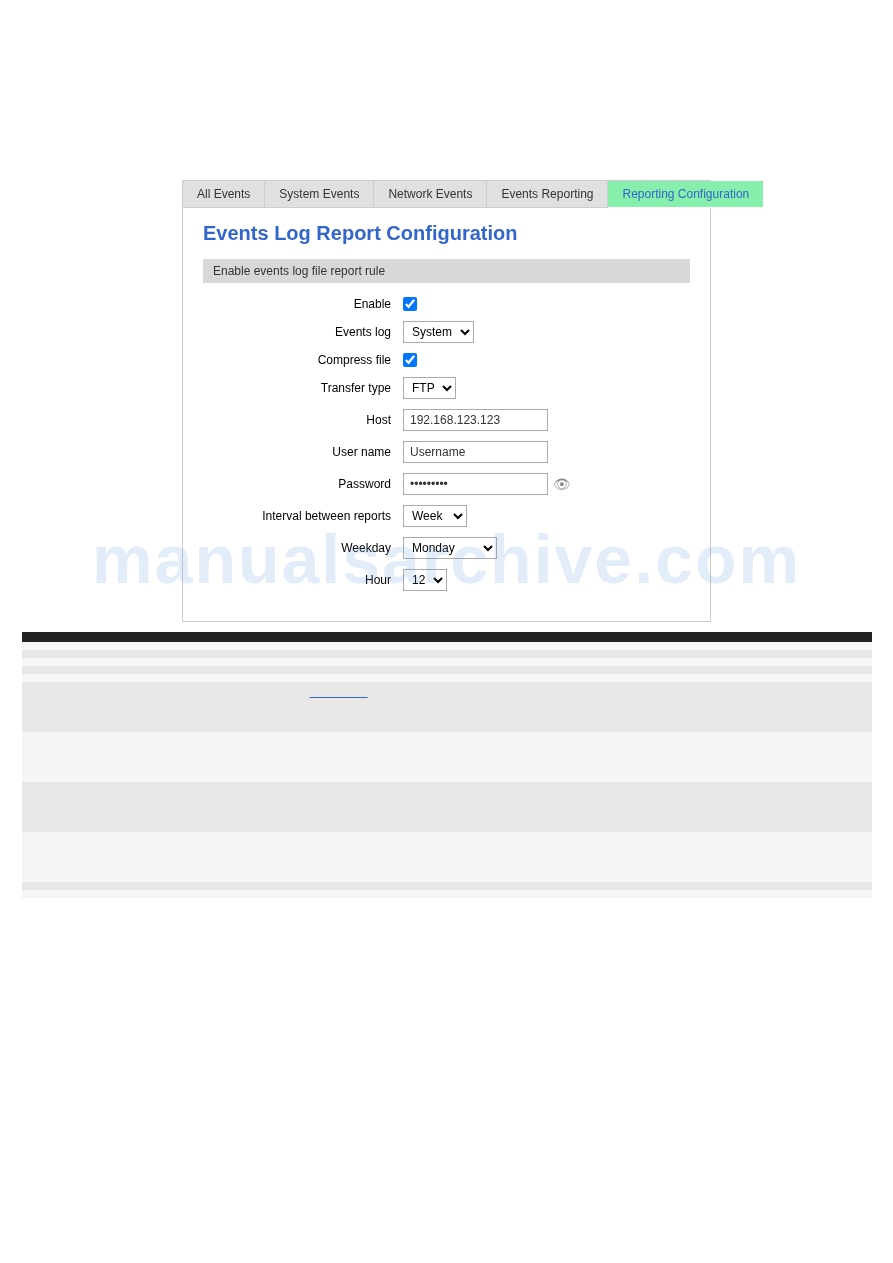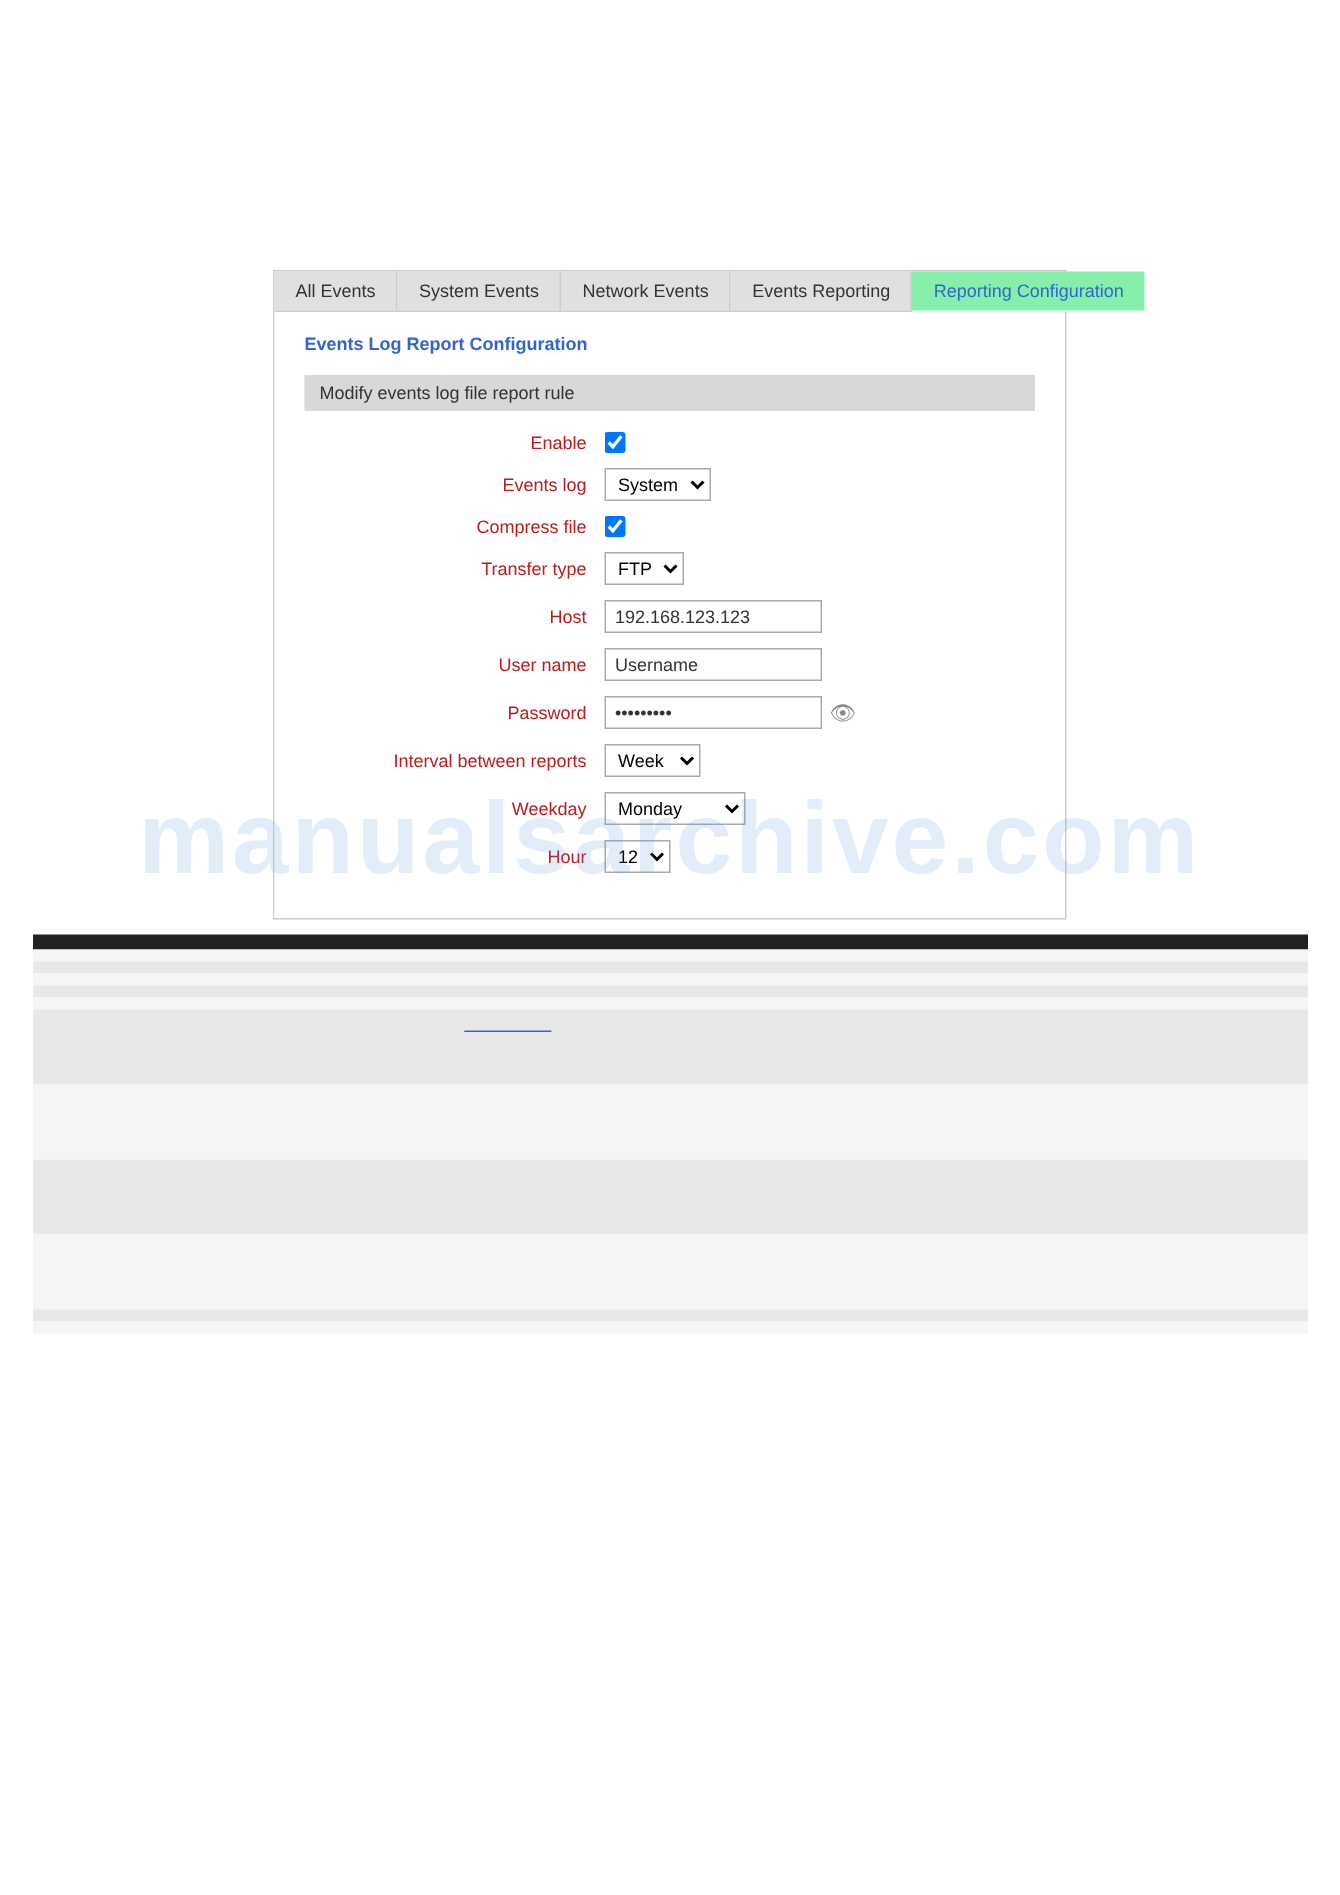--- a/index.html
+++ b/index.html
@@ -56,21 +56,21 @@
     }
 
     
     .panel-body {
       padding: 14px 20px 20px 20px;
       background: #fff;
     }
 
     .panel-title {
       color: #3366cc;
-      font-size: 12px;
+      font-size: 20px;
       font-weight: bold;
       margin-bottom: 14px;
     }
 
     
     .section-header {
       background: #d8d8d8;
       padding: 5px 10px;
       font-size: 12px;
       color: #333;
@@ -82,21 +82,21 @@
       display: flex;
       align-items: center;
       margin-bottom: 10px;
     }
 
     .form-label {
       width: 200px;
       text-align: right;
       padding-right: 12px;
       font-size: 12px;
-      color: #b91c1c;
+      color: #000000;
       flex-shrink: 0;
     }
 
     .form-control {
       font-size: 12px;
     }
 
     input[type="text"],
     input[type="password"] {
       border: 1px solid #aaa;
@@ -220,21 +220,21 @@
       <div class="tabs">
         <div class="tab">All Events</div>
         <div class="tab">System Events</div>
         <div class="tab">Network Events</div>
         <div class="tab">Events Reporting</div>
         <div class="tab active">Reporting Configuration</div>
       </div>
 
       <div class="panel-body">
         <div class="panel-title">Events Log Report Configuration</div>
-        <div class="section-header">Modify events log file report rule</div>
+        <div class="section-header">Enable events log file report rule</div>
 
         <div class="form-row">
           <div class="form-label">Enable</div>
           <input type="checkbox" class="form-control" checked="" style="">
         </div>
 
         <div class="form-row">
           <div class="form-label">Events log</div>
           <select class="form-control">
             <option>System</option>

